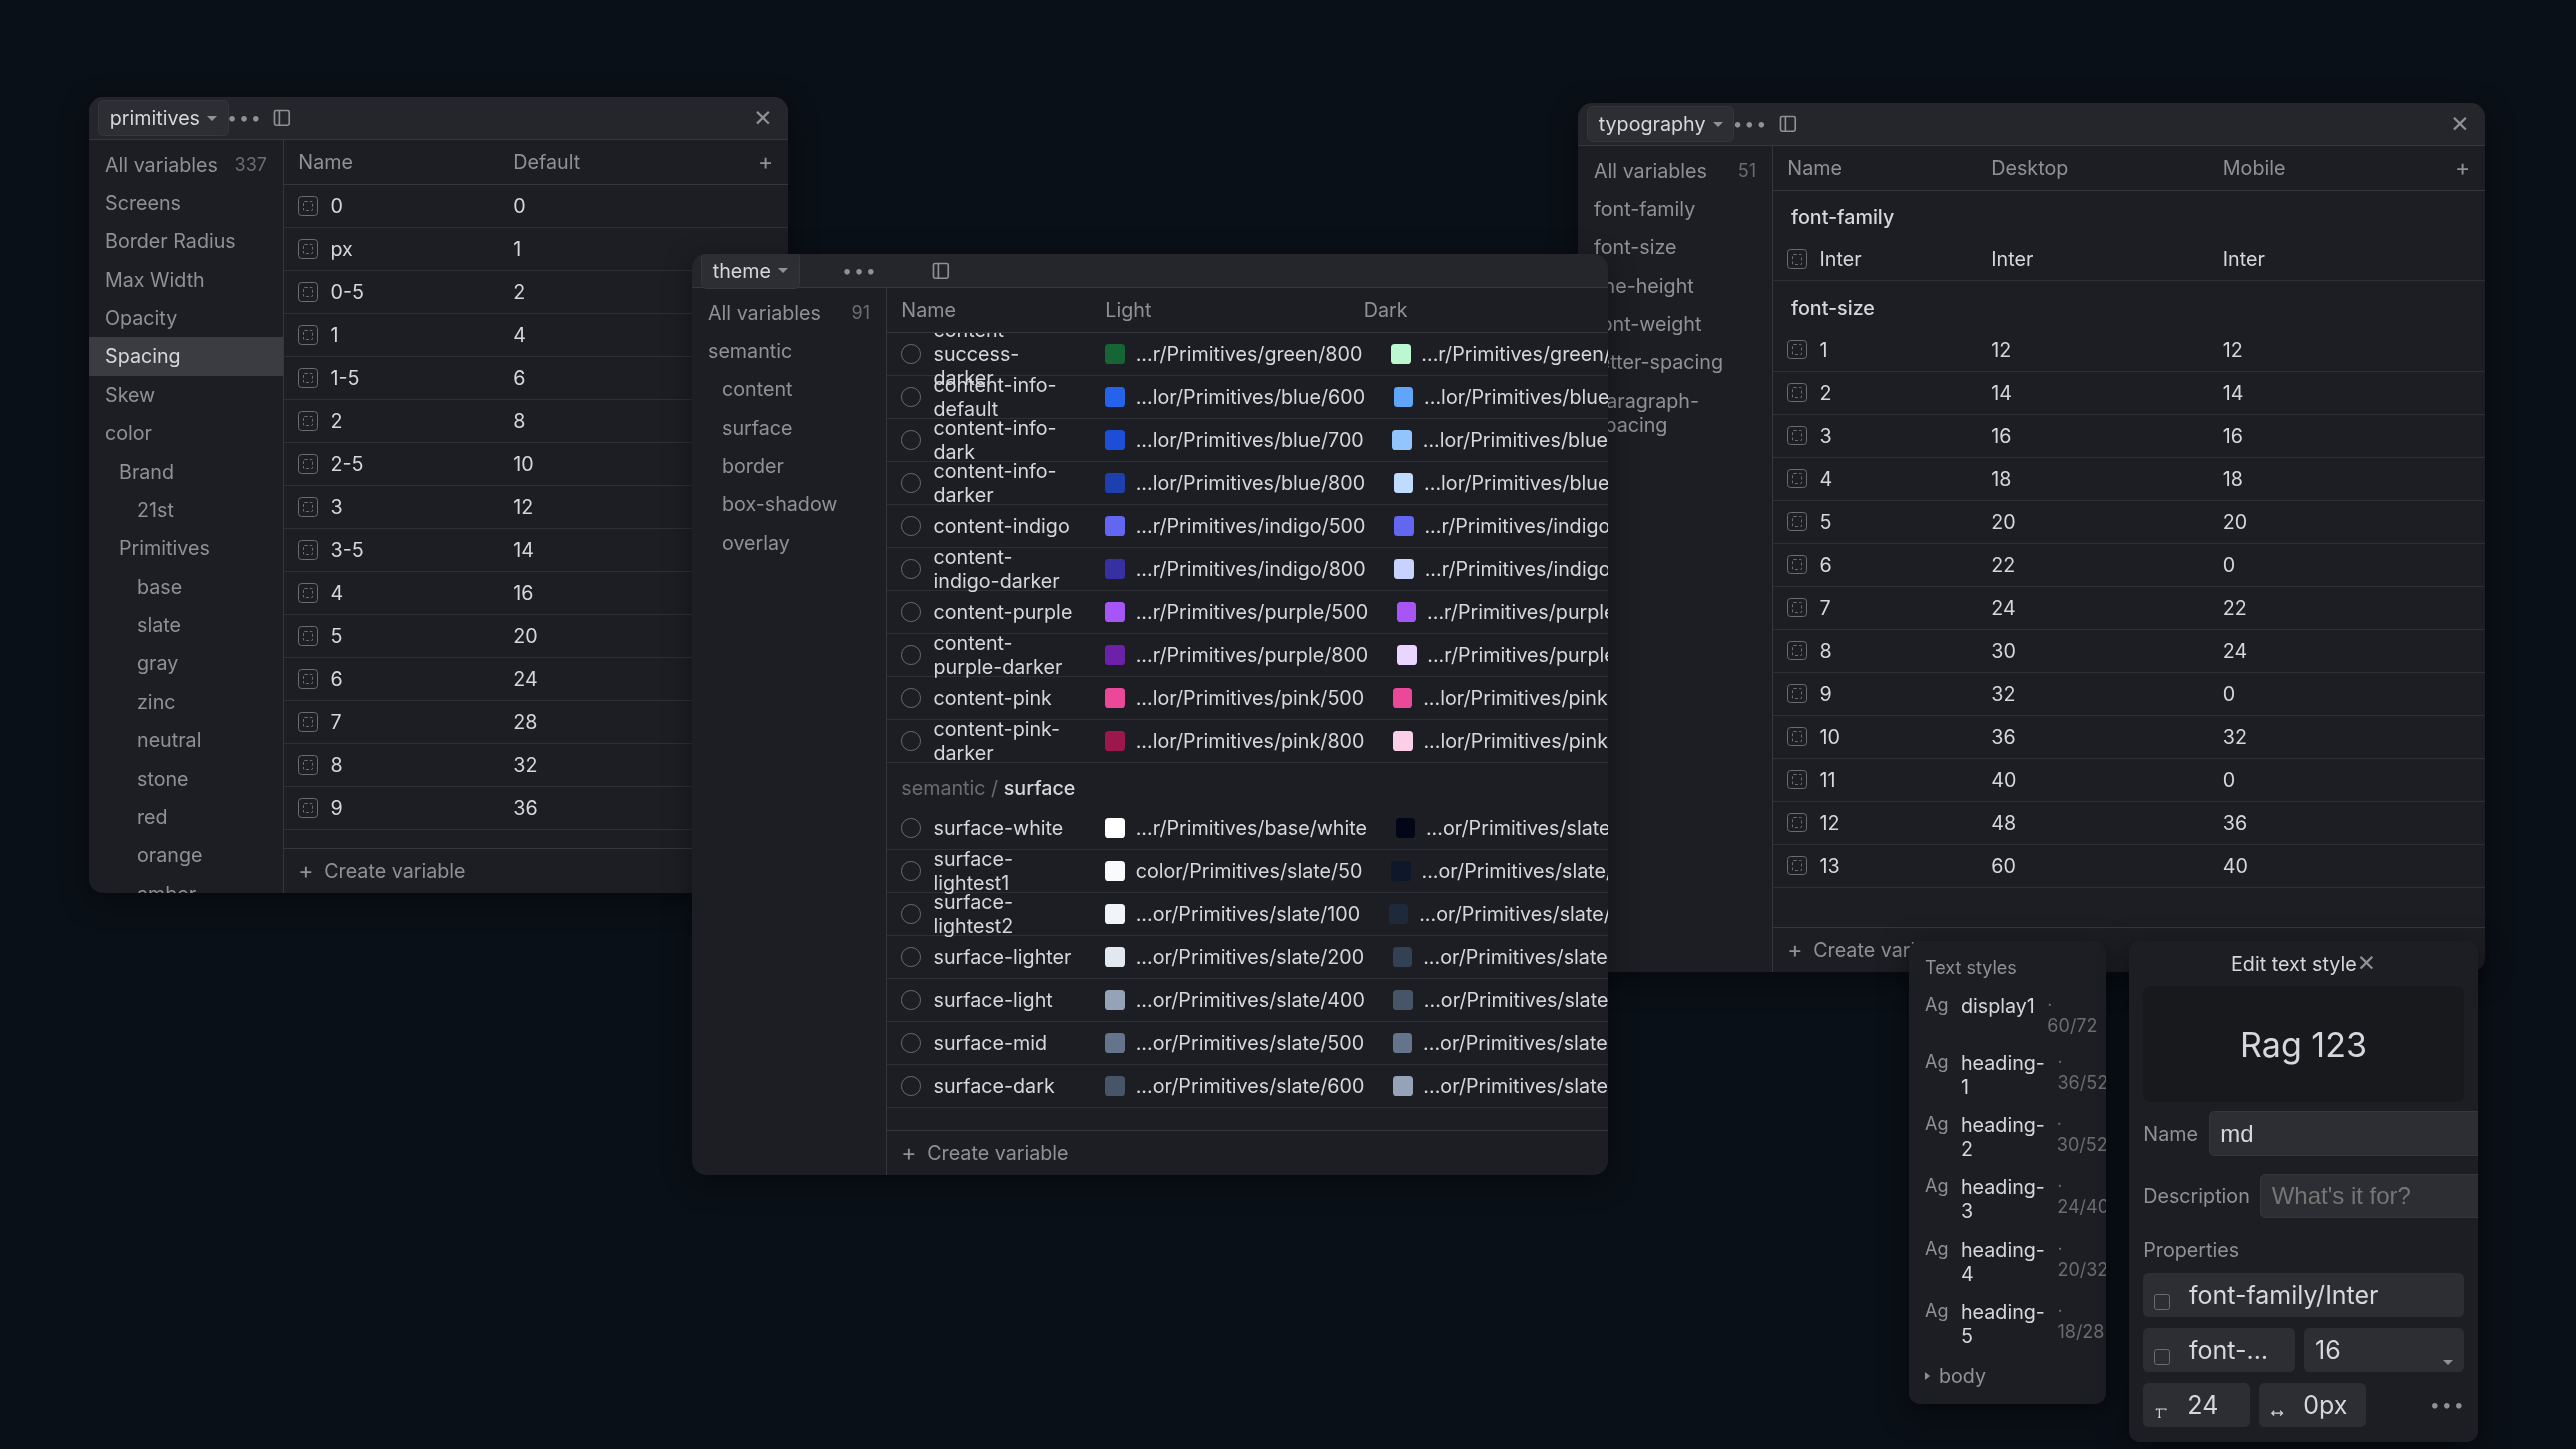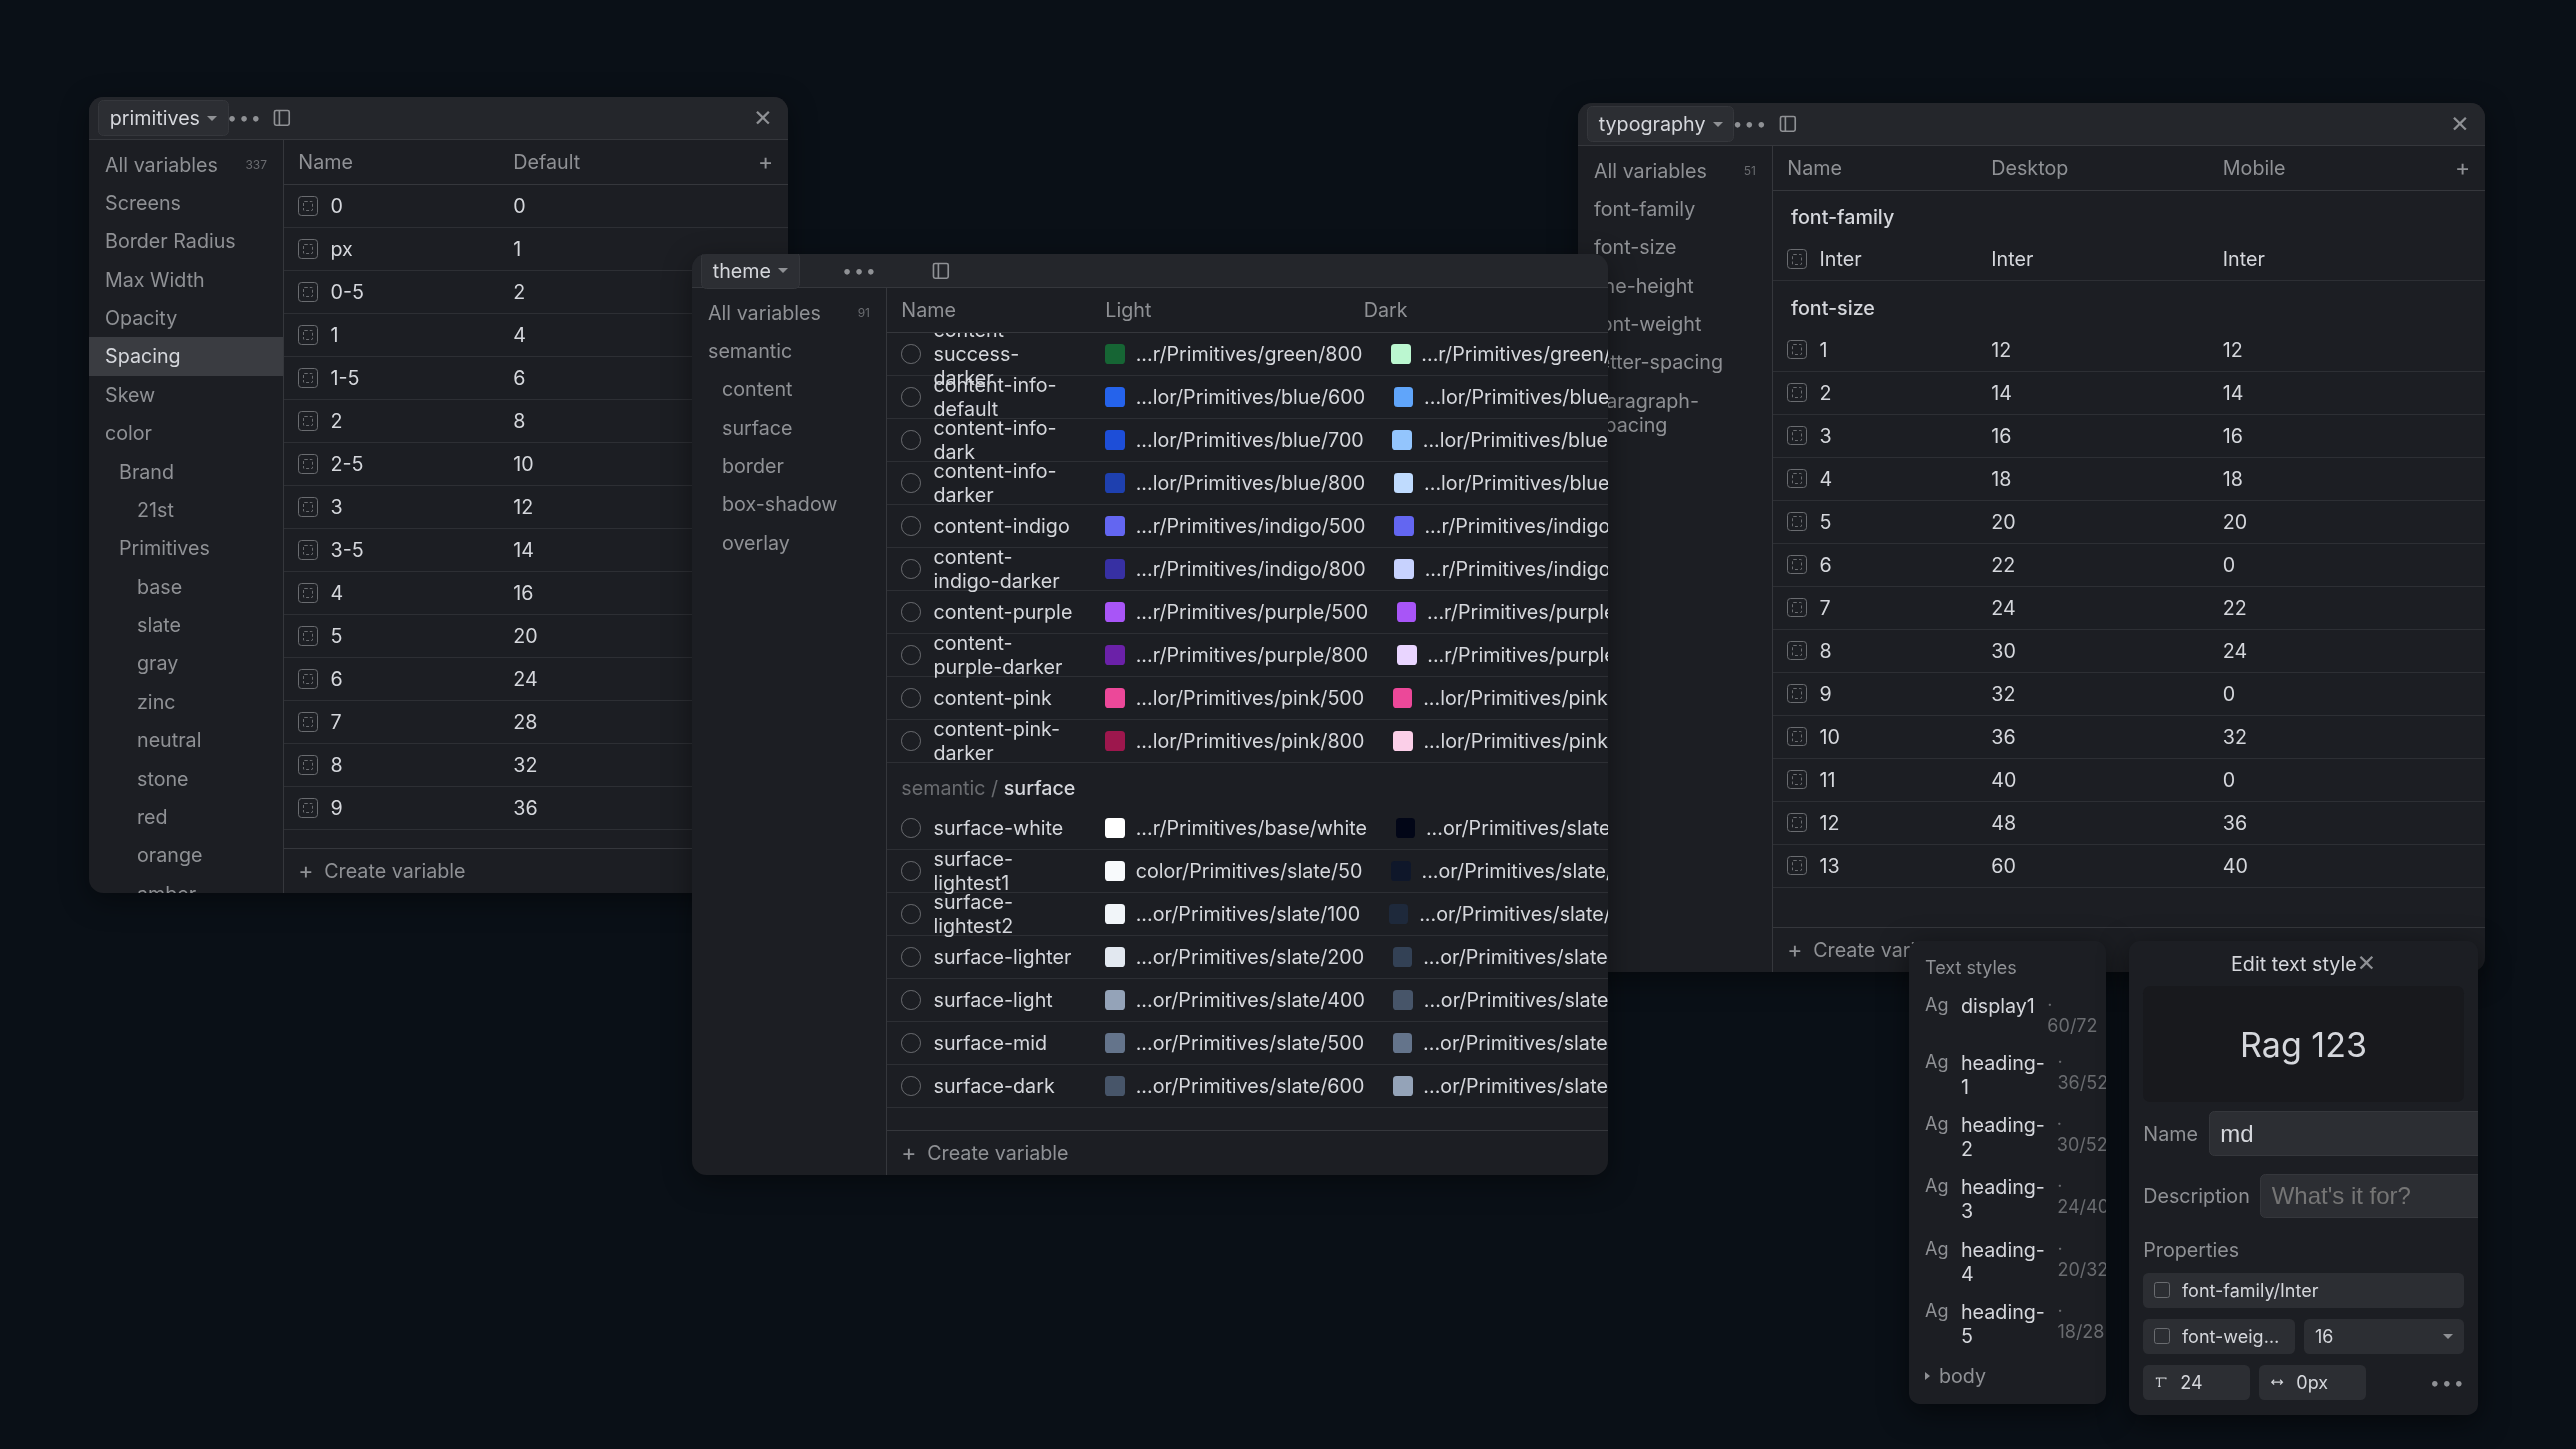--- a/index.html
+++ b/index.html
@@ -69,21 +69,21 @@
     overflow-y:auto;
     padding:5.4px 0;
   }
   .sidebar-row{
     display:flex;align-items:center;justify-content:space-between;
     padding:7.2px 16px;
     font-size:19.7px;
     color:var(--text-dim);
   }
   .sidebar-row.sel{background:var(--selected);color:var(--text);}
-  .sidebar-row .count{color:var(--text-faint);font-size:12px;}
+  .sidebar-row .count{color:var(--text-faint);font-size:18px;}
   .sidebar-row.indent1{padding-left:30px;}
   .sidebar-row.indent2{padding-left:48px;}
   .main{flex:1;display:flex;flex-direction:column;min-width:0;}
   
   .th-row{
     display:flex;height:45px;align-items:center;
     border-bottom:0.9px solid var(--panel-border);
     background:var(--panel);
     font-size:19.7px;color:var(--text-dim);
   }
@@ -140,21 +140,21 @@
 
   
   .edit-pop{left:2129px;top:941px;width:349px;background:var(--panel);border-radius:10.7px;box-shadow:0 7.2px 29px rgba(0,0,0,0.5);z-index:20;display:flex;flex-direction:column;}
   .edit-pop .hdr{display:flex;align-items:center;justify-content:center;padding:10.7px 14.3px;font-size:19.7px;color:var(--text);}
   .preview{height:116px;display:flex;align-items:center;justify-content:center;font-size:34px;color:var(--text);background:#18191d;margin:0 14.3px;border-radius:7.2px;}
   .field-row{display:flex;align-items:center;padding:9px 14.3px;gap:10.7px;font-size:19.7px;}
   .field-row .lbl{width:106px;color:var(--text-dim);}
   .field-row input{flex:1;background:var(--input-bg);border:0.9px solid var(--panel-border);border-radius:5.4px;padding:7.2px 10.7px;color:var(--text);font-size:24px;}
   .sect{padding:10.7px 14.3px 5.4px;color:var(--text-dim);font-size:19.7px;}
   .prop-row{display:flex;align-items:center;gap:9px;padding:5.4px 14.3px;}
-  .chip{display:flex;align-items:center;gap:12px;background:var(--input-bg);border-radius:5.4px;padding:7.2px 10.7px;font-size:18px;color:var(--text);flex:1;overflow:hidden;white-space:nowrap;}
+  .chip{display:flex;align-items:flex-end;gap:19px;background:var(--input-bg);border-radius:5.4px;padding:7.2px 10.7px;font-size:25px;color:var(--text);flex:1;overflow:hidden;white-space:nowrap;}
   .chip .mini{width:16px;height:16px;border:1.3px solid var(--text-faint);border-radius:2.7px;flex-shrink:0;}
 
   
   ::-webkit-scrollbar{width:0;height:0;}
 </style>
 </head>
 <body>
 
 <div class="panel prim-panel">
   <div class="prim-header">

